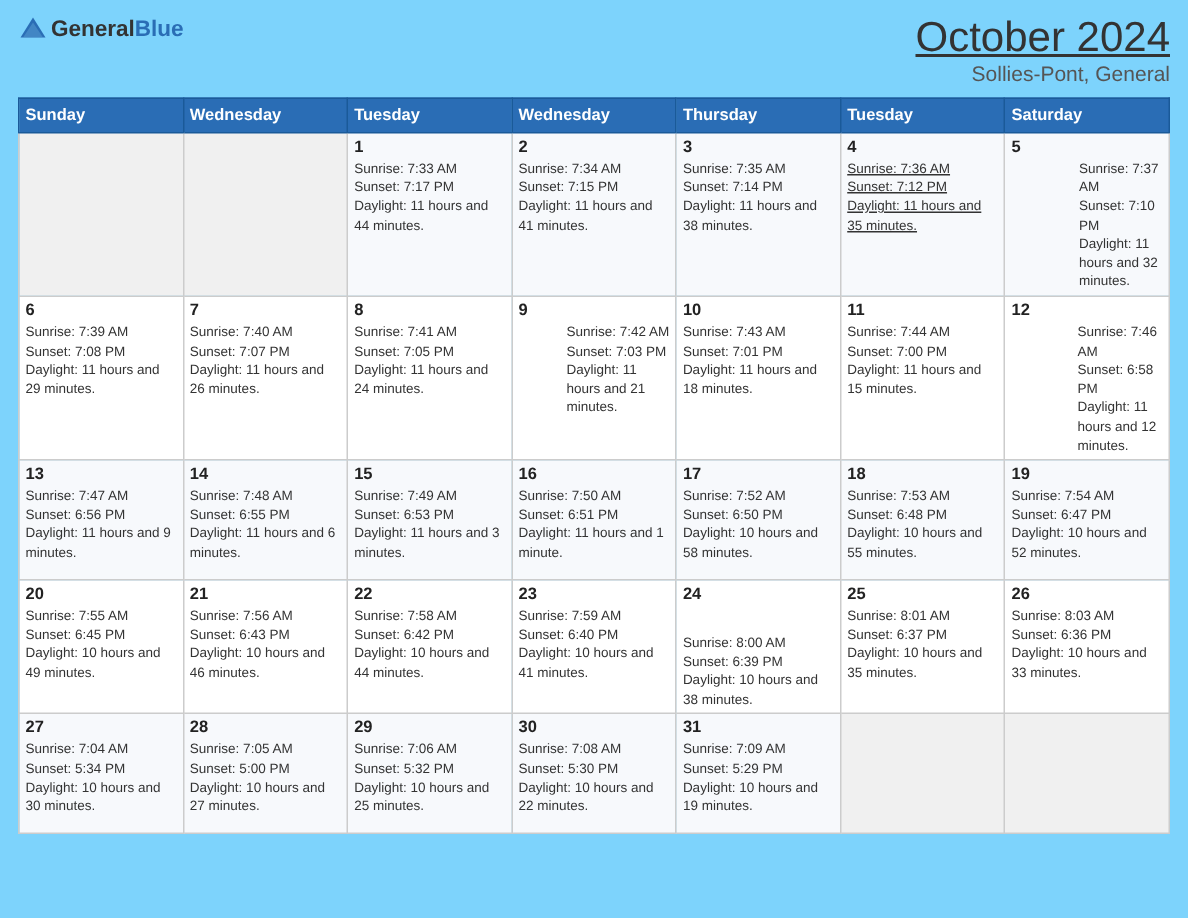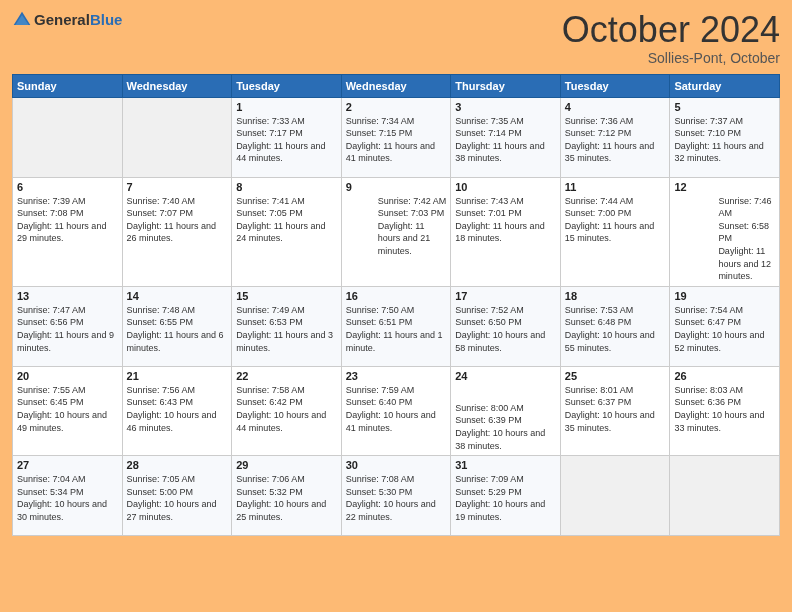--- a/index.html
+++ b/index.html
@@ -6,21 +6,21 @@
     body {
       font-family: Arial, sans-serif;
       background: #fff;
       width: 792px;
       height: 612px;
       overflow: hidden;
     }
     .container {
       width: 792px;
       height: 612px;
-      background: #fdba74;
+      background: #7dd3fc;
       padding: 10px 12px 8px 12px;
     }
     .header {
       display: flex;
       justify-content: space-between;
       align-items: flex-start;
       margin-bottom: 8px;
     }
     .logo {
       display: flex;
@@ -38,24 +38,25 @@
       color: #2a6db5;
     }
     .logo-icon {
       width: 20px;
       height: 20px;
     }
     .title-block {
       text-align: right;
     }
     .month-title {
-      font-size: 36px;
+      font-size: 28px;
       font-weight: 300;
       color: #333;
       line-height: 1.1;
+      text-decoration: underline;
     }
     .location-title {
       font-size: 14px;
       color: #555;
     }
     .calendar {
       width: 100%;
       border-collapse: collapse;
       font-size: 10px;
     }
@@ -107,21 +108,21 @@
       <svg class="logo-icon" viewBox="0 0 24 24" xmlns="http://www.w3.org/2000/svg">
         <polygon points="12,2 22,18 2,18" fill="#2a6db5"></polygon>
         <polygon points="12,6 20,18 4,18" fill="#5a9fd4" opacity="0.5"></polygon>
       </svg>
       <span>
         <span class="logo-text-general">General</span><span class="logo-text-blue">Blue</span>
       </span>
     </div>
     <div class="title-block">
       <div class="month-title">October 2024</div>
-      <div class="location-title">Sollies-Pont, October</div>
+      <div class="location-title">Sollies-Pont, General</div>
     </div>
   </div>
 
   <table class="calendar">
     <thead>
       <tr>
         <th>Sunday</th>
         <th>Wednesday</th>
         <th>Tuesday</th>
         <th>Wednesday</th>
@@ -147,27 +148,27 @@
 Daylight: 11 hours and 41 minutes.</div>
           </td>
           <td>
             <span class="day-number">3</span>
             <div class="day-info" style="white-space: pre-line;">Sunrise: 7:35 AM
 Sunset: 7:14 PM
 Daylight: 11 hours and 38 minutes.</div>
           </td>
           <td>
             <span class="day-number">4</span>
-            <div class="day-info" style="white-space: pre-line;">Sunrise: 7:36 AM
+            <div class="day-info" style="white-space: pre-line; text-decoration: underline;">Sunrise: 7:36 AM
 Sunset: 7:12 PM
 Daylight: 11 hours and 35 minutes.</div>
           </td>
           <td>
             <span class="day-number">5</span>
-            <div class="day-info" style="white-space: pre-line;">Sunrise: 7:37 AM
+            <div class="day-info" style="white-space: pre-line; margin-left: 45px;">Sunrise: 7:37 AM
 Sunset: 7:10 PM
 Daylight: 11 hours and 32 minutes.</div>
           </td>
         </tr>
         <tr>
           <td>
             <span class="day-number">6</span>
             <div class="day-info" style="white-space: pre-line;">Sunrise: 7:39 AM
 Sunset: 7:08 PM
 Daylight: 11 hours and 29 minutes.</div>

